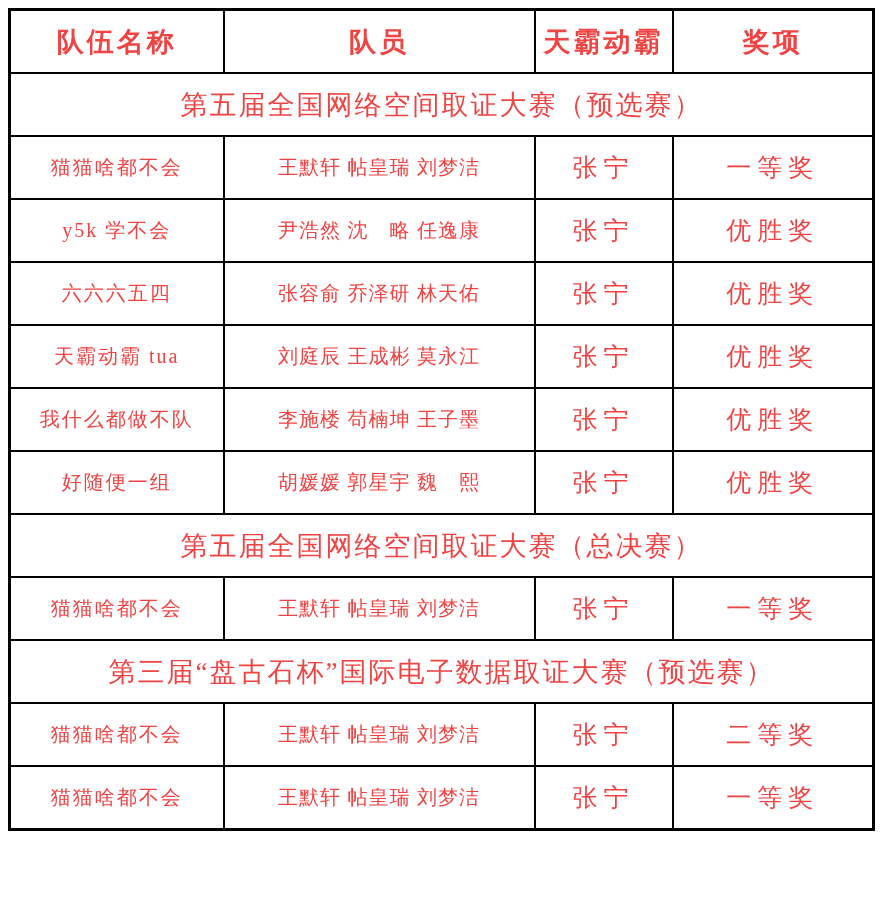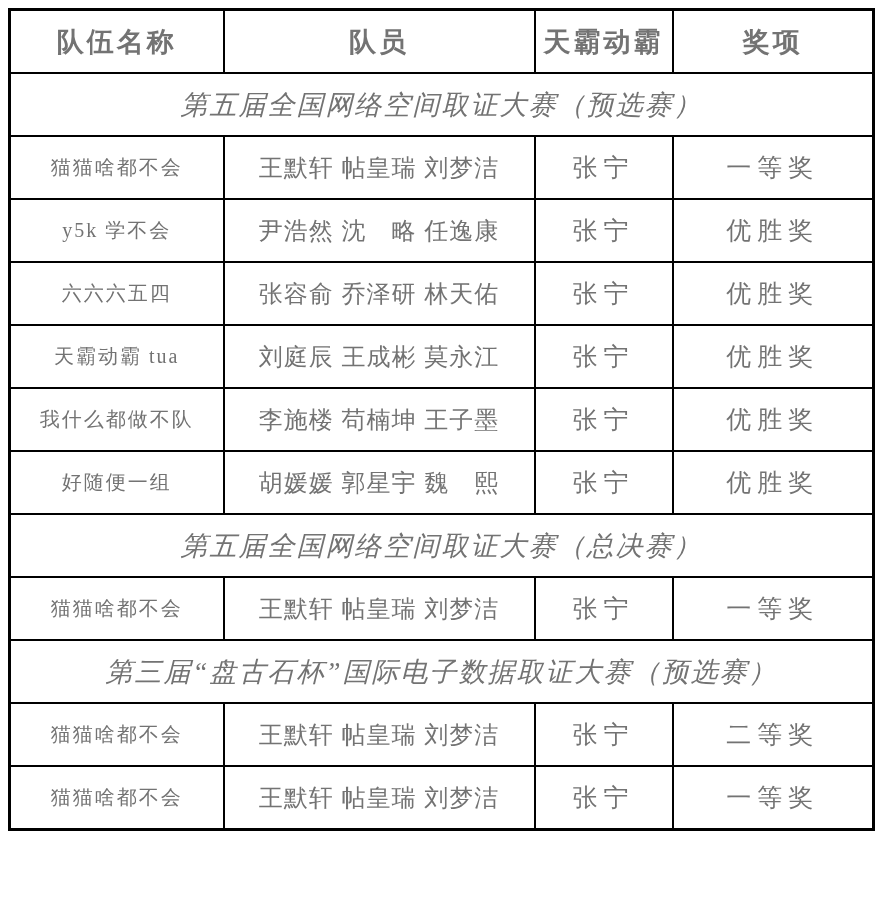--- a/index.html
+++ b/index.html
@@ -11,55 +11,54 @@
     overflow: hidden;
   }
   .awards-table {
     position: absolute;
     left: 8px;
     top: 8px;
     width: 864px;
     border-collapse: collapse;
     table-layout: fixed;
     border: 3px solid #000000;
-    color: #737373;
+    color: #ef4444;
   }
   .awards-table td, .awards-table th {
     border: 2px solid #000000;
     text-align: center;
     vertical-align: middle;
     height: 61px;
     padding: 0 4px;
     overflow: hidden;
     white-space: nowrap;
   }
   
   .awards-table th {
     font-family: "Liberation Serif", "DejaVu Serif", serif;
     font-weight: bold;
     font-size: 27px;
     letter-spacing: 3px;
   }
   
   .section-title {
     font-family: "Liberation Serif", "DejaVu Serif", serif;
-    font-style: italic;
     font-size: 27px;
     letter-spacing: 2px;
   }
   
   .cell-team {
     font-family: "Liberation Serif", "DejaVu Serif", serif;
     font-size: 20px;
     letter-spacing: 2px;
   }
   
   .cell-members {
     font-family: "Liberation Sans", "DejaVu Sans", sans-serif;
-    font-size: 24px;
+    font-size: 20px;
     font-weight: 500;
     letter-spacing: 1px;
     margin-left: 40px;
   }
   
   .cell-teacher, .cell-award {
     font-family: Liberation Sans, sans-serif;
     font-size: 25px;
     letter-spacing: 6px;
   }

